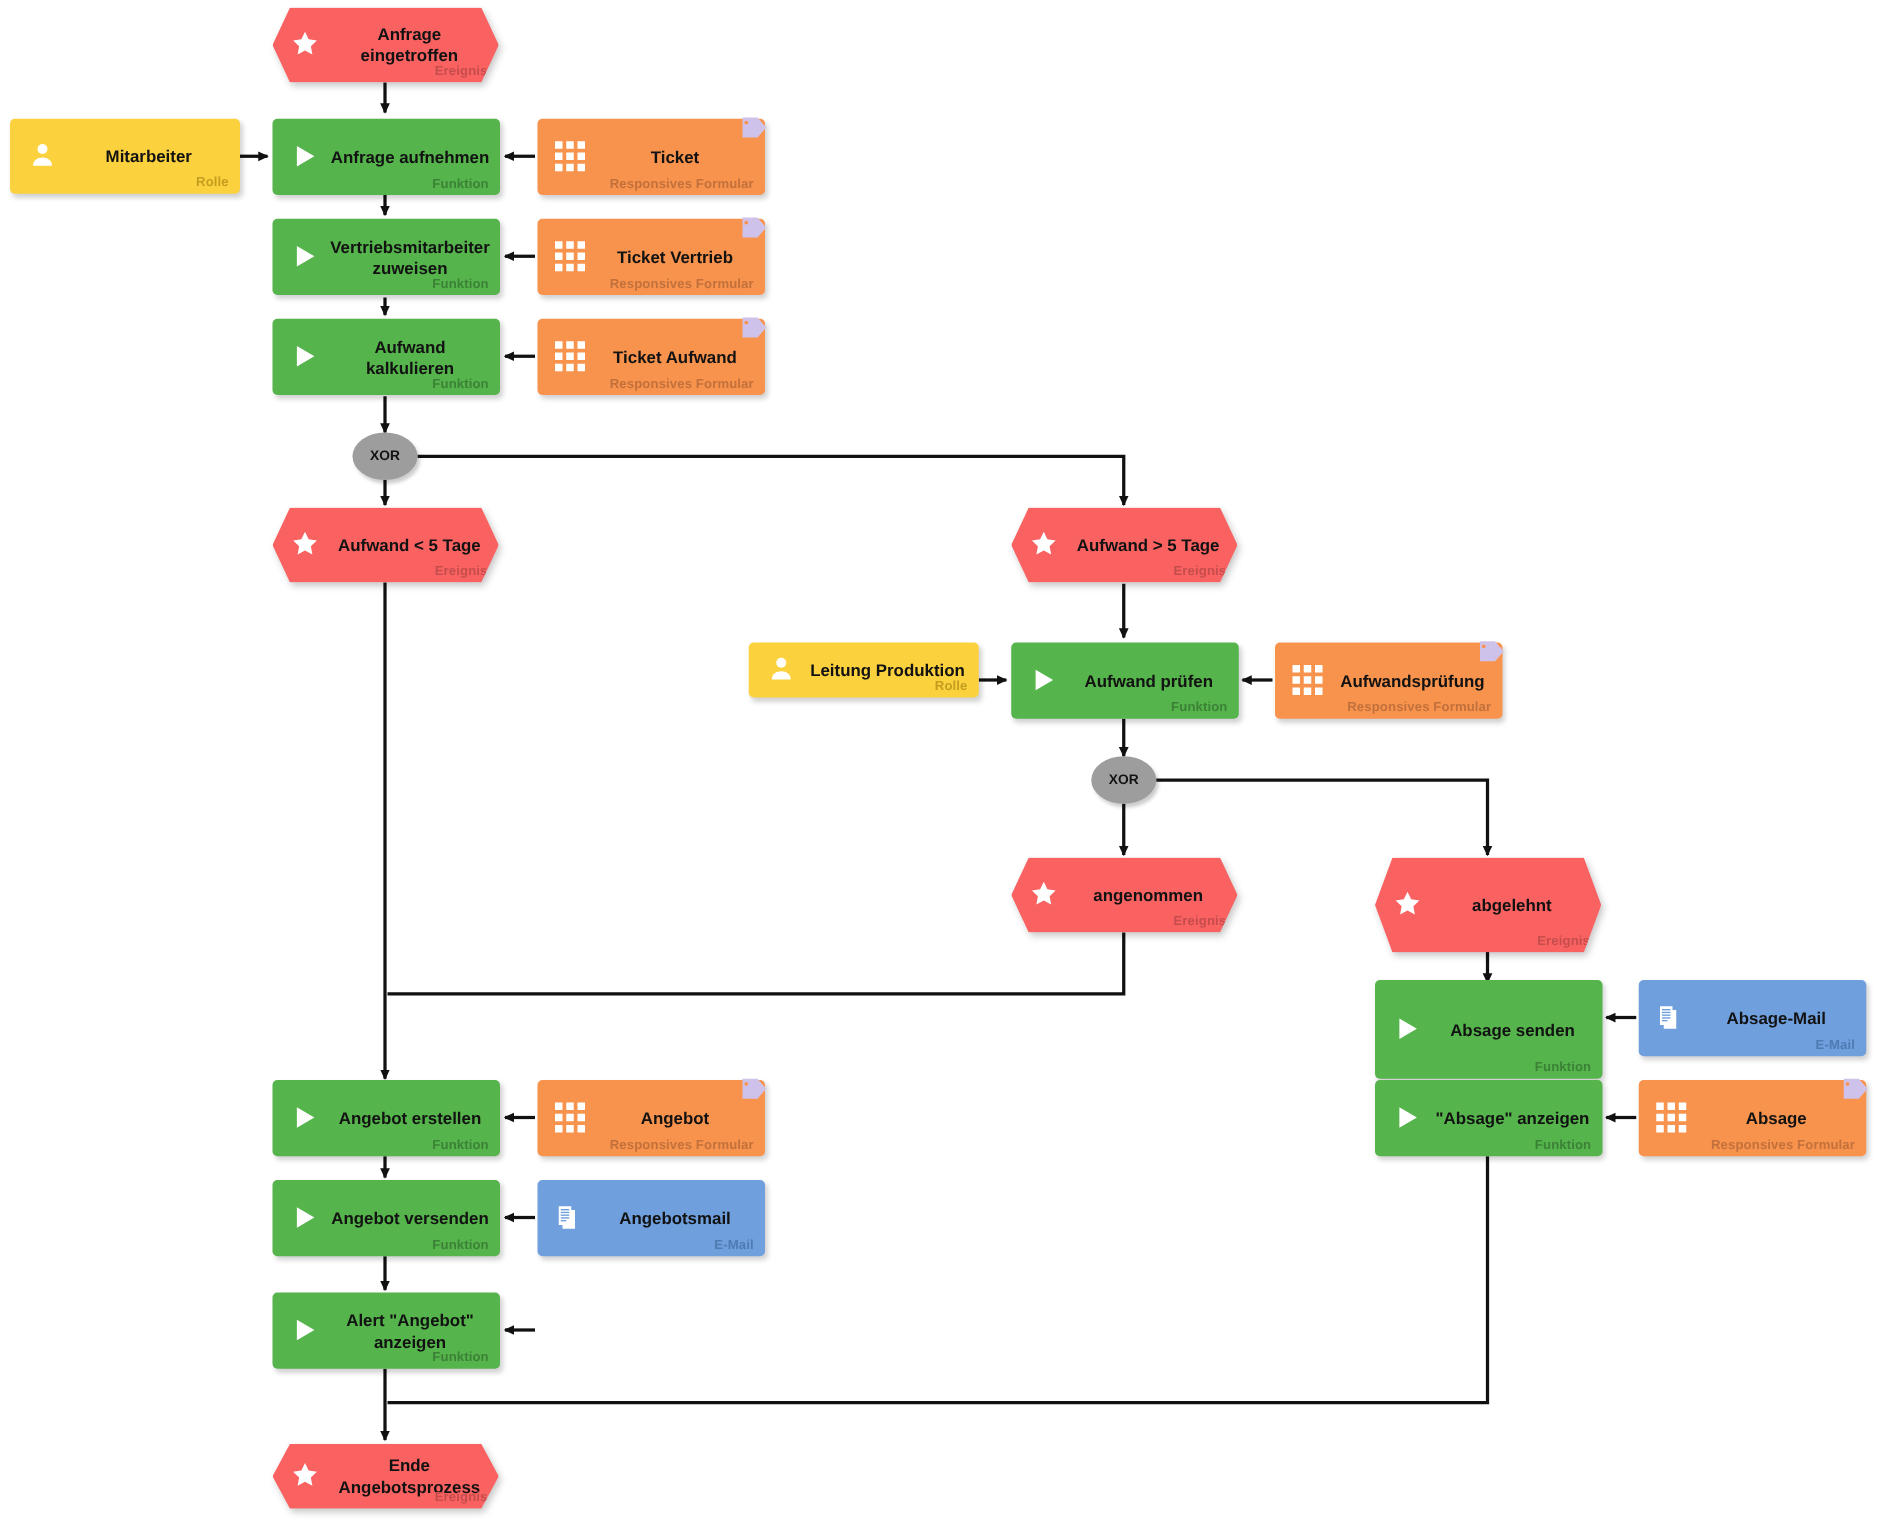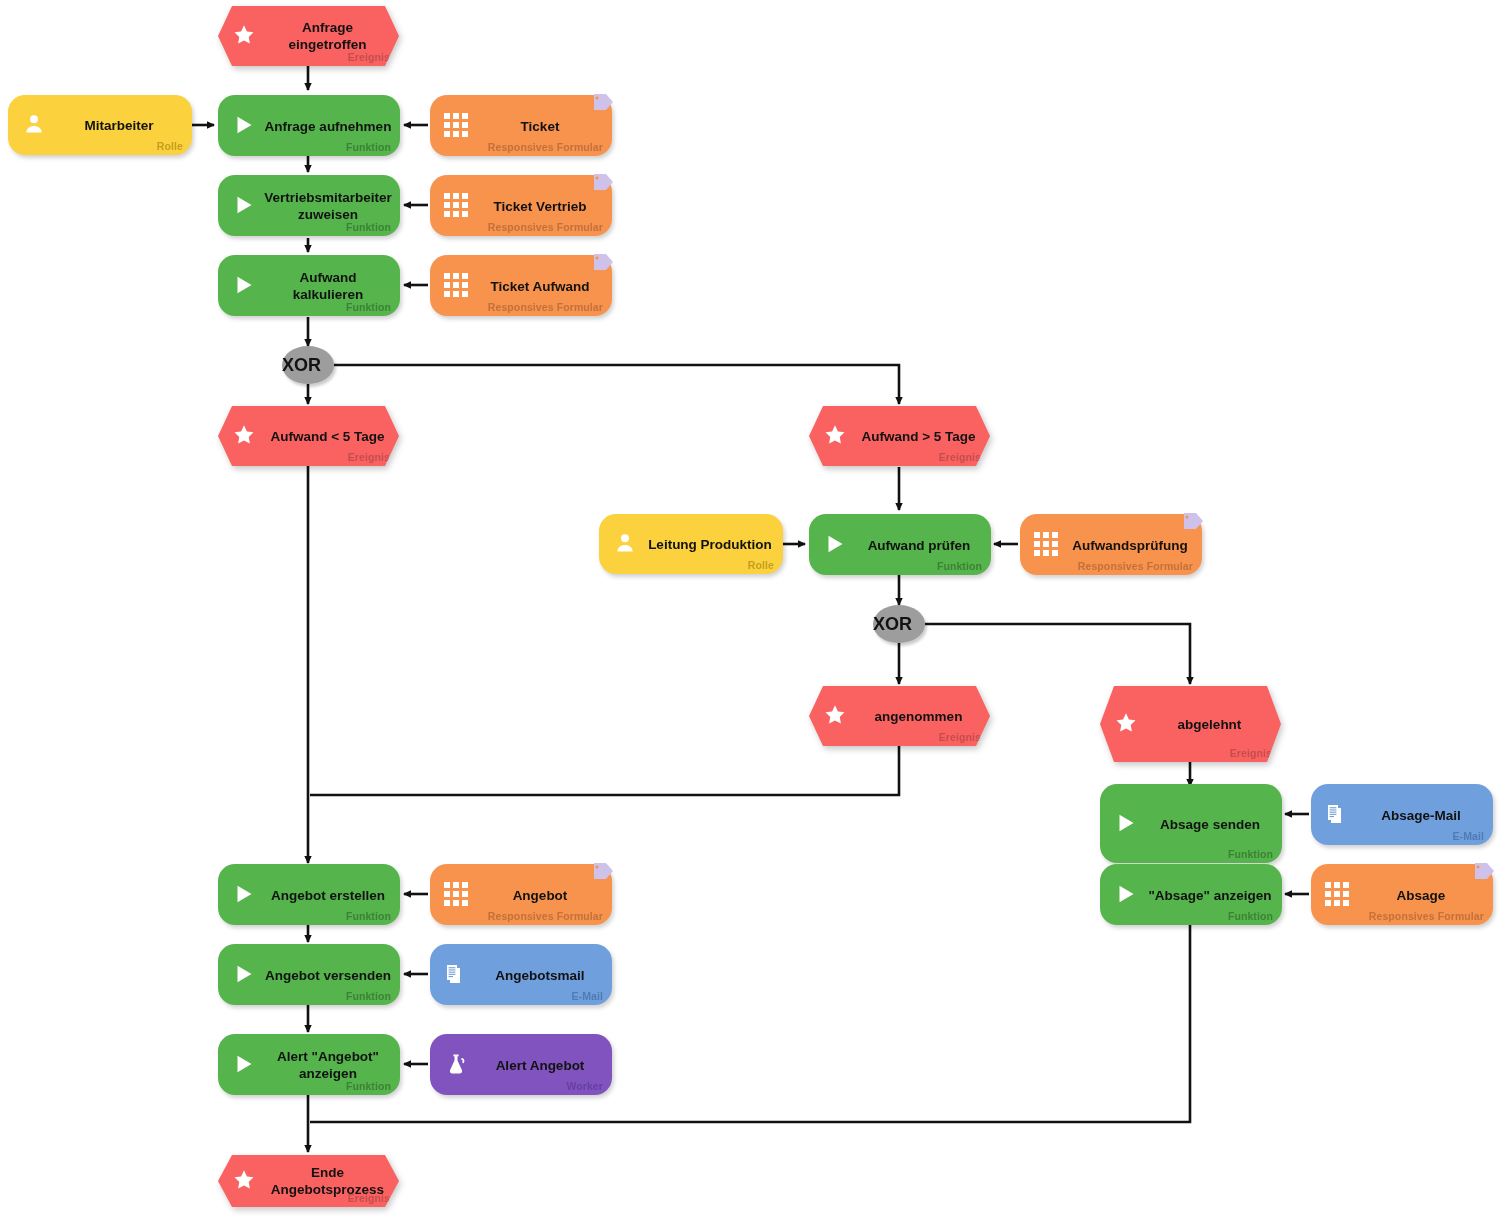--- a/index.html
+++ b/index.html
@@ -2,21 +2,21 @@
 <html><head>
 <meta charset="utf-8">
 <style>
   html,body{margin:0;padding:0;background:#ffffff;}
   body{font-family:"Liberation Sans","DejaVu Sans",sans-serif;}
   #canvas{position:relative;width:1506px;height:1223px;background:#ffffff;overflow:hidden;}
   svg.edges{position:absolute;left:0;top:0;width:1506px;height:1223px;pointer-events:none;}
 
   
   .node{position:absolute;box-sizing:border-box;}
-  .boxnode{border-radius:17px;box-shadow:2px 3px 4px rgba(0,0,0,0.18);}
+  .boxnode{border-radius:4px;box-shadow:2px 3px 4px rgba(0,0,0,0.18);}
   .title{position:absolute;left:0;right:0;top:50%;transform:translateY(-50%);
          text-align:center;font-size:13.5px;font-weight:bold;color:#121212;
          line-height:17px;padding:0 8px;box-sizing:border-box;}
   .title.withicon{padding-left:46px;}
   .subtype{position:absolute;right:9px;bottom:3px;font-size:10.5px;font-weight:bold;
            letter-spacing:.1px;}
   .icon{position:absolute;left:14px;top:50%;transform:translateY(-50%);
         width:26px;height:26px;}
 
   
@@ -35,21 +35,21 @@
 
   
   .hexwrap{filter:drop-shadow(2px 3px 3px rgba(0,0,0,0.22));}
   .hex{position:relative;width:100%;height:100%;
        clip-path:polygon(14px 0,calc(100% - 14px) 0,100% 50%,calc(100% - 14px) 100%,14px 100%,0 50%);}
 
   
   .gateway{position:absolute;border-radius:50%;background:#9D9D9D;
            box-shadow:2px 3px 3px rgba(0,0,0,0.20);}
   .gateway span{position:absolute;left:0;right:0;top:50%;transform:translateY(-50%);
-                text-align:left;font-size:18px;font-weight:bold;color:#121212;}
+                text-align:center;font-size:11px;font-weight:bold;color:#121212;}
 
   
   .corner-tag{position:absolute;right:-3px;top:-3px;width:25px;height:25px;}
 
   
   .grid-ic{display:grid;grid-template-columns:repeat(3,6px);grid-template-rows:repeat(3,6px);
            gap:3px;}
   .grid-ic i{display:block;width:6px;height:6px;background:#fff;}
 </style>
 </head>
@@ -238,21 +238,21 @@
       <span class="icon">
         <svg viewBox="0 0 24 24" width="24" height="24">
             <path fill="#fff" d="M12 2.3l2.9 6.1 6.6.9-4.8 4.6 1.2 6.6L12 17.4 6.1 20.5l1.2-6.6L2.5 9.3l6.6-.9z"></path>
           </svg>
       </span>
       <div class="title withicon">Aufwand &gt; 5 Tage</div>
       <div class="subtype">Ereignis</div>
     </div>
   </div>
 
-  <div class="node boxnode t-rolle" style="left:599px;top:514px;width:184px;height:60px;">
+  <div class="node boxnode t-rolle" style="left:599px;top:514px;width:184px;height:44px;">
     <span class="icon">
       <svg viewBox="0 0 24 24" width="24" height="24">
           <circle cx="12" cy="7.2" r="4" fill="#fff"></circle>
           <path fill="#fff" d="M4.4 20.5c0-4.2 3.4-6.6 7.6-6.6s7.6 2.4 7.6 6.6z"></path>
         </svg>
     </span>
     <div class="title withicon">Leitung Produktion</div>
     <div class="subtype">Rolle</div>
   </div>
 
@@ -439,30 +439,20 @@
   <div class="node boxnode t-funktion" style="left:218px;top:1034px;width:182px;height:61px;">
     <span class="icon">
       <svg viewBox="0 0 24 24" width="24" height="24">
           <path fill="#fff" d="M5.5 3.8l14 8.2-14 8.2z"></path>
         </svg>
     </span>
     <div class="title withicon">Alert "Angebot" anzeigen</div>
     <div class="subtype">Funktion</div>
   </div>
 
-  <div class="node boxnode t-worker" style="left:430px;top:1034px;width:182px;height:61px;">
-    <span class="icon">
-      <svg viewBox="0 0 24 24" width="24" height="24">
-        <path fill="#fff" d="M10 2.4h4.6v1.8h-1.1v4.3l4.4 9.4c.8 1.7-.4 3.7-2.3 3.7H8.4c-1.9 0-3.1-2-2.3-3.7l4.4-9.4V4.2H9.4V2.4z"></path>
-        <path fill="#fff" d="M17.4 6.1c1.7 0 3 1.3 3 3 0 1.1-.6 2-1.4 2.5l-.8-1.7c.3-.2.5-.5.5-.8 0-.6-.5-1.1-1.3-1.1z"></path>
-      </svg>
-    </span>
-    <div class="title withicon">Alert Angebot</div>
-    <div class="subtype">Worker</div>
-  </div>
 
   <div class="node hexwrap" style="left:218px;top:1155px;width:181px;height:52px;">
     <div class="hex t-ereignis">
       <span class="icon">
         <svg viewBox="0 0 24 24" width="24" height="24">
             <path fill="#fff" d="M12 2.3l2.9 6.1 6.6.9-4.8 4.6 1.2 6.6L12 17.4 6.1 20.5l1.2-6.6L2.5 9.3l6.6-.9z"></path>
           </svg>
       </span>
       <div class="title withicon">Ende Angebotsprozess</div>
       <div class="subtype">Ereignis</div>

